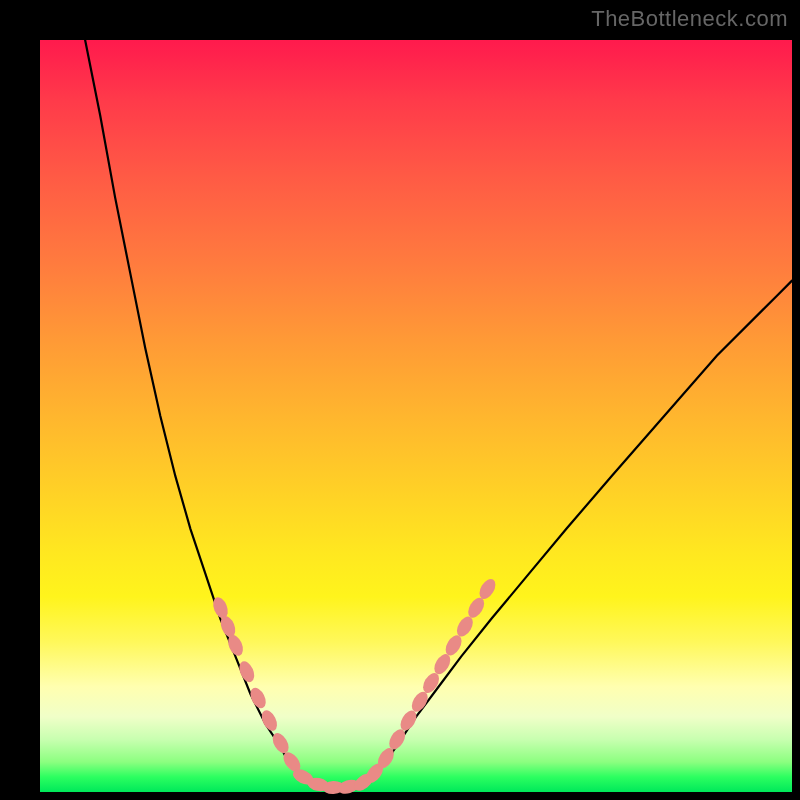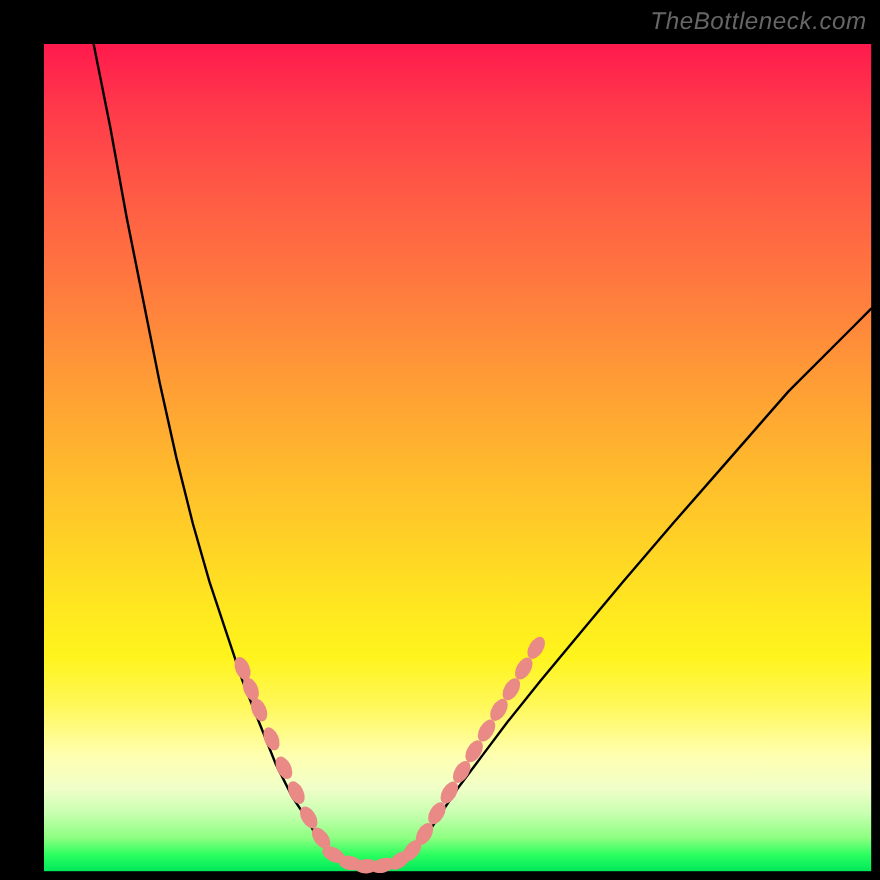--- a/index.html
+++ b/index.html
@@ -6,21 +6,20 @@
   html, body { width: 800px; height: 800px; overflow: hidden; }
   body {
     font-family: Arial, Helvetica, sans-serif;
     background: #000;
   }
   .frame {
     width: 800px;
     height: 800px;
     background: #000;
     position: relative;
-    font-style: italic;
   }
   .watermark {
     position: absolute;
     top: 6px;
     right: 12px;
     color: #666;
     font-size: 22px;
     font-weight: 500;
     letter-spacing: 0.5px;
     z-index: 10;

